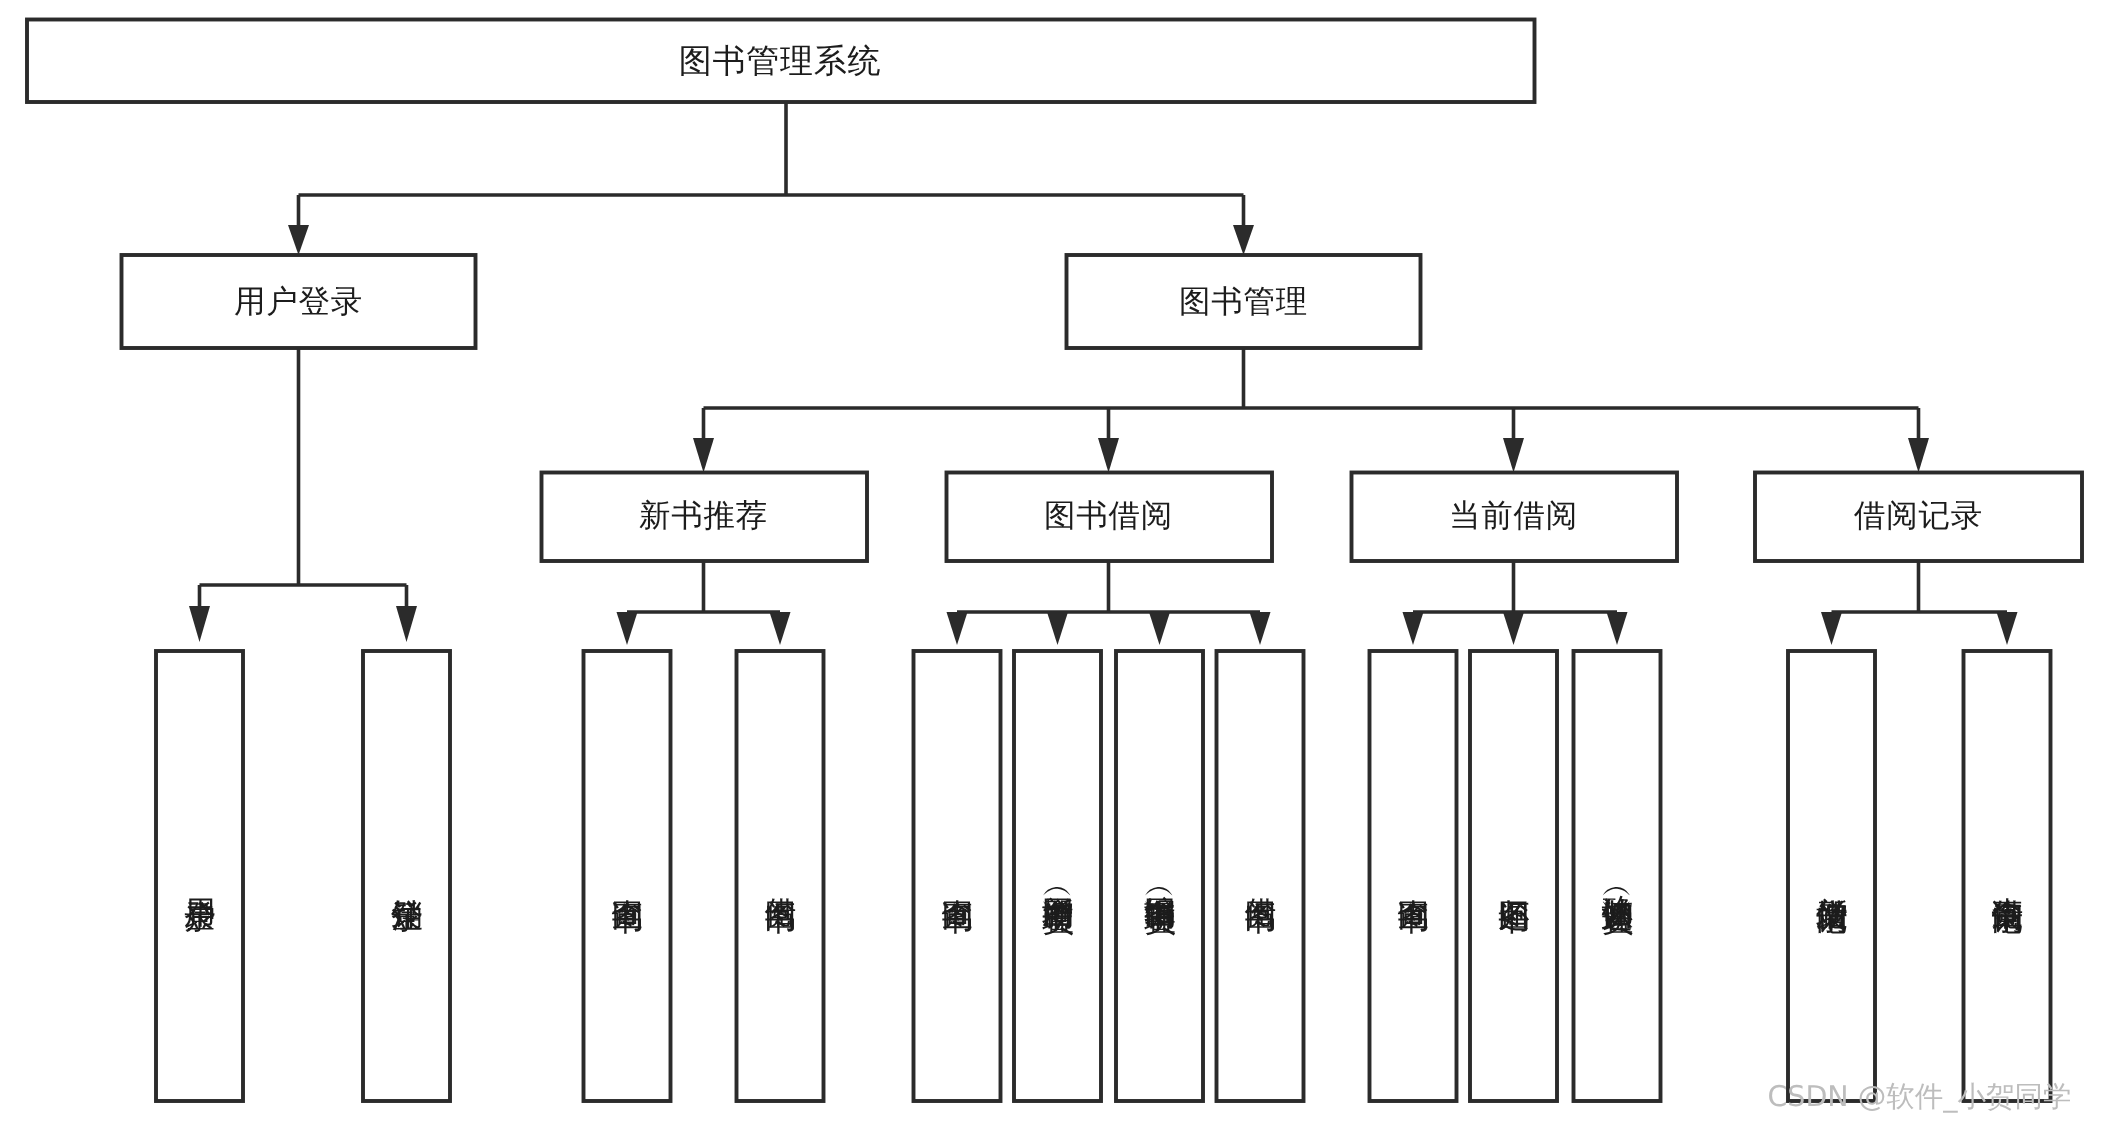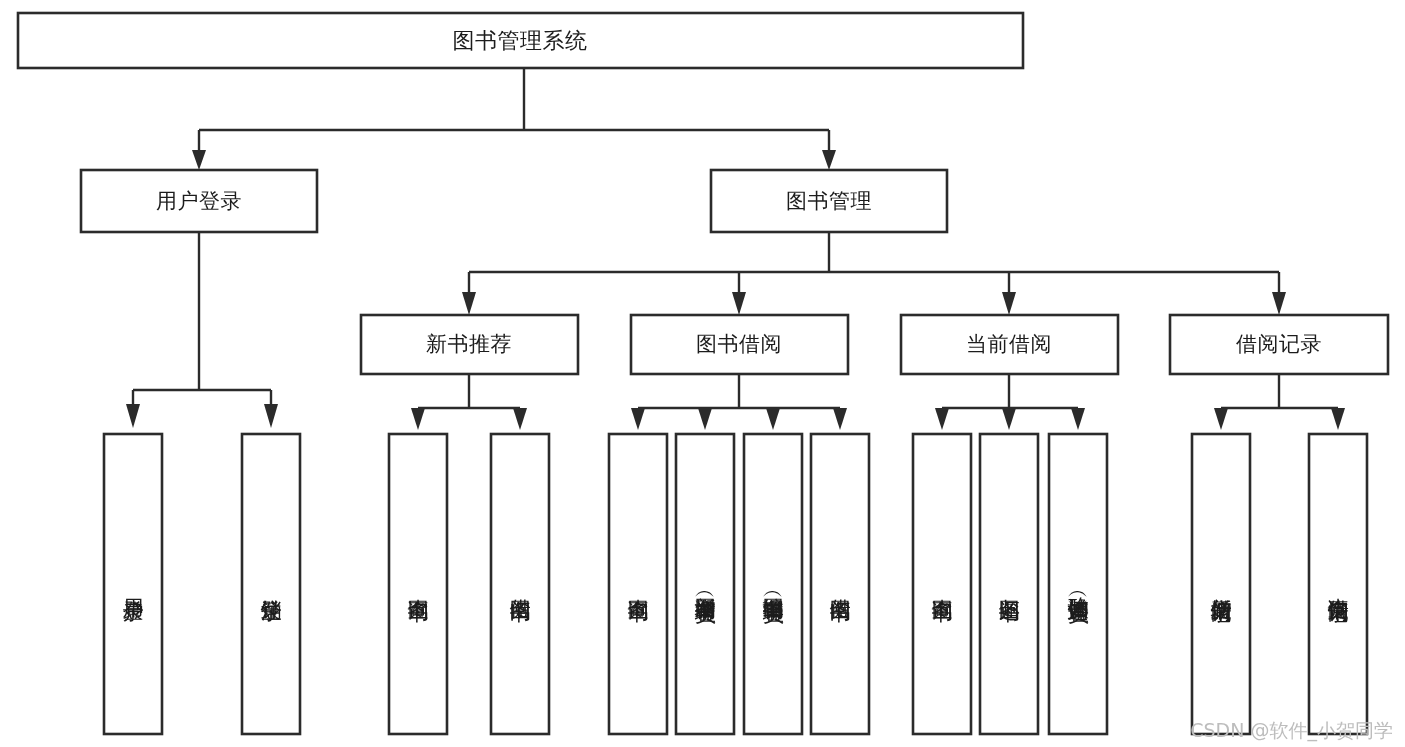--- a/index.html
+++ b/index.html
@@ -64,21 +64,21 @@
     letter-spacing: 1px;
     display: flex;
     align-items: center;
     justify-content: center;
     white-space: nowrap;
     pointer-events: none;
     user-select: none;
   }
   .watermark {
     position: absolute;
-    right: 12px;
+    right: 24px;
     bottom: 3px;
     font-family: "DejaVu Sans", "Liberation Sans", sans-serif;
     font-size: 19px;
     color: #bdbdbd;
     white-space: nowrap;
     user-select: none;
   }
 </style>
 </head>
 <body>

